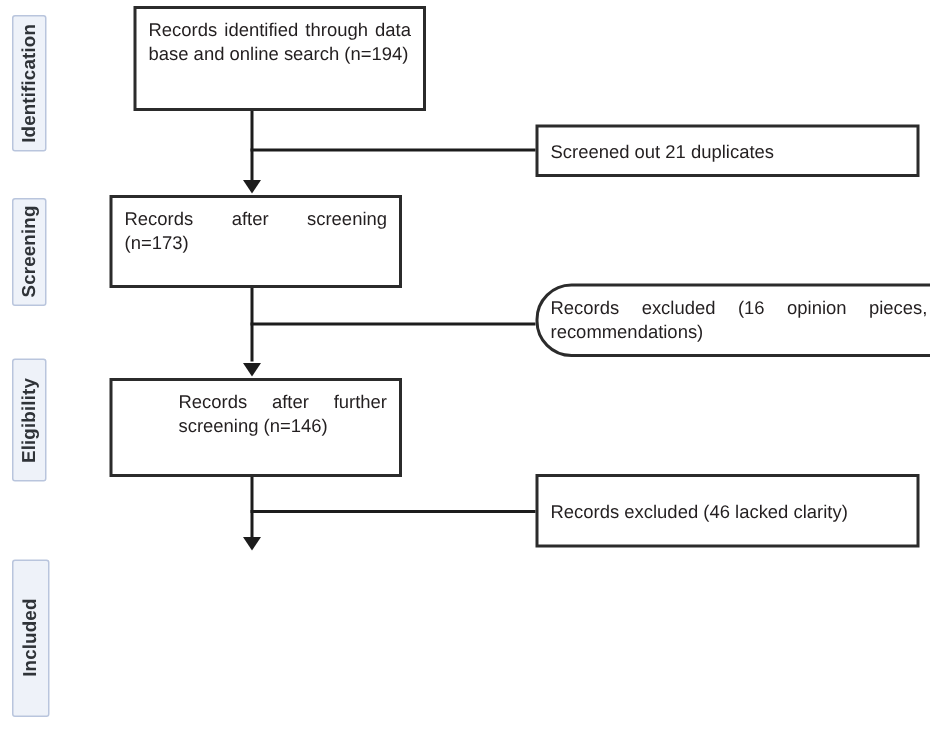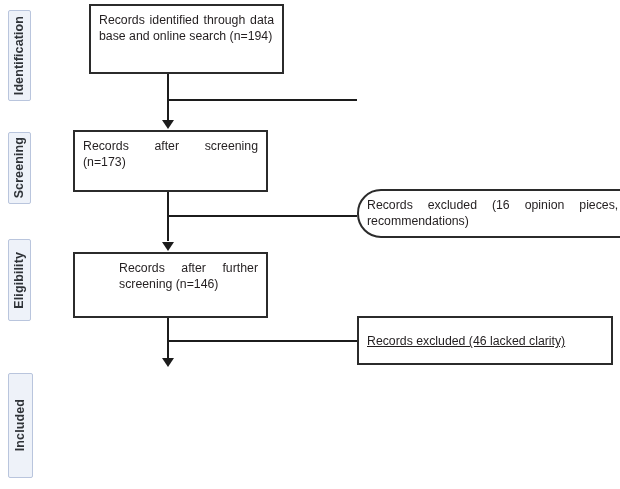--- a/index.html
+++ b/index.html
@@ -107,26 +107,29 @@
 
   <div class="flow-box" style="left:73px; top:130px; width:195px; height:62px;">
     <span class="btext">Records after screening (n=173)</span>
   </div>
 
   <div class="flow-box" style="left:73px; top:252px; width:195px; height:66px;padding-left:44px;">
     <span class="btext">Records after further screening (n=146)</span>
   </div>
 
 
+  <div class="flow-box no-justify" style="left:357px; top:83px; width:256px; height:35px; display:flex; align-items:center;">
+    <span class="btext">Screened out 21 duplicates</span>
+  </div>
 
   <div class="flow-box" style="left:357px; top:189px; width:299px; height:49px;border-radius:24px;">
     <span class="btext">Records excluded (16 opinion pieces, 11 recommendations)</span>
   </div>
 
-  <div class="flow-box no-justify" style="left:357px; top:316px; width:256px; height:49px; display:flex; align-items:center;text-decoration:underline;">
+  <div class="flow-box no-justify" style="left:357px; top:316px; width:256px; height:49px; display:flex; align-items:center;">
     <span class="btext">Records excluded (46 lacked clarity)</span>
   </div>
 
   <div class="vline" style="left:167px; top:74px; height:47px;"></div>
   <div class="arrowhead" style="left:162px; top:120px;"></div>
   <div class="hline" style="left:167px; top:99px; width:190px;"></div>
 
   <div class="vline" style="left:167px; top:192px; height:49px;"></div>
   <div class="arrowhead" style="left:162px; top:242px;"></div>
   <div class="hline" style="left:167px; top:215px; width:190px;"></div>

